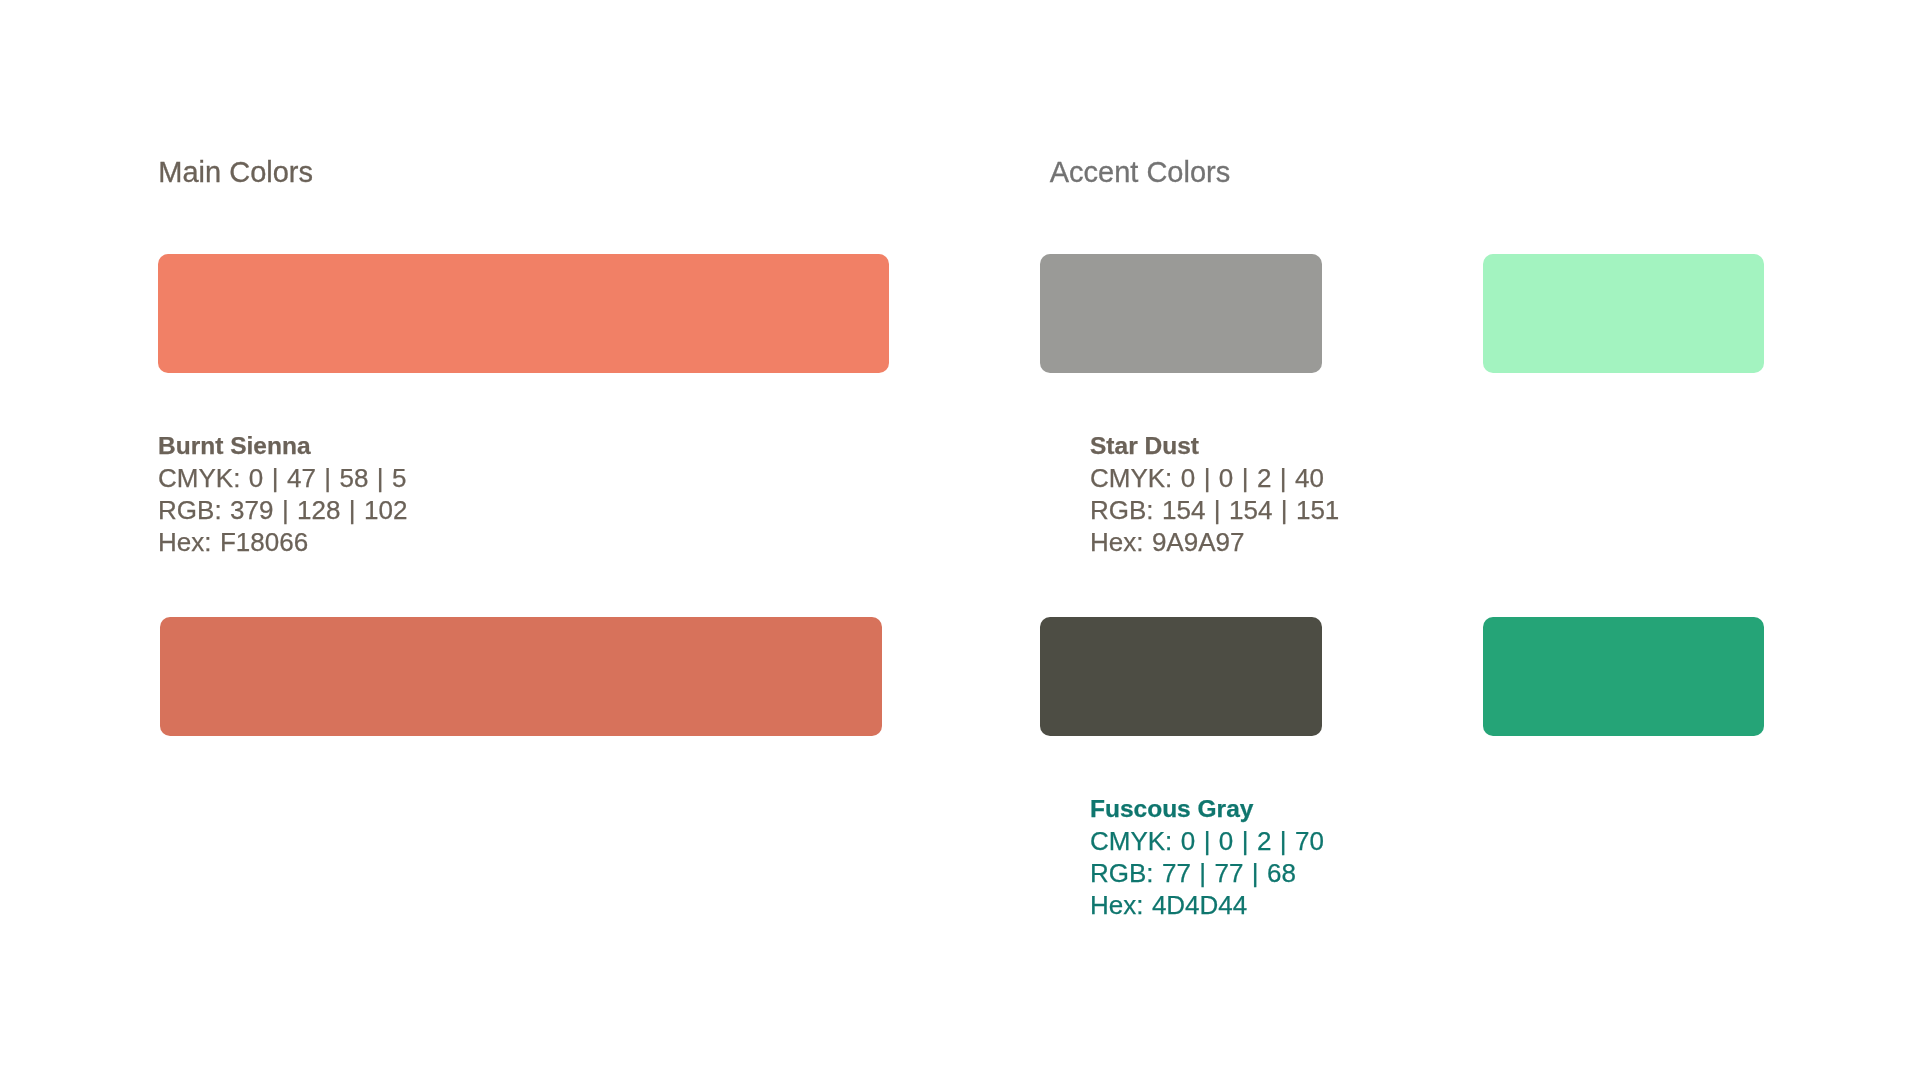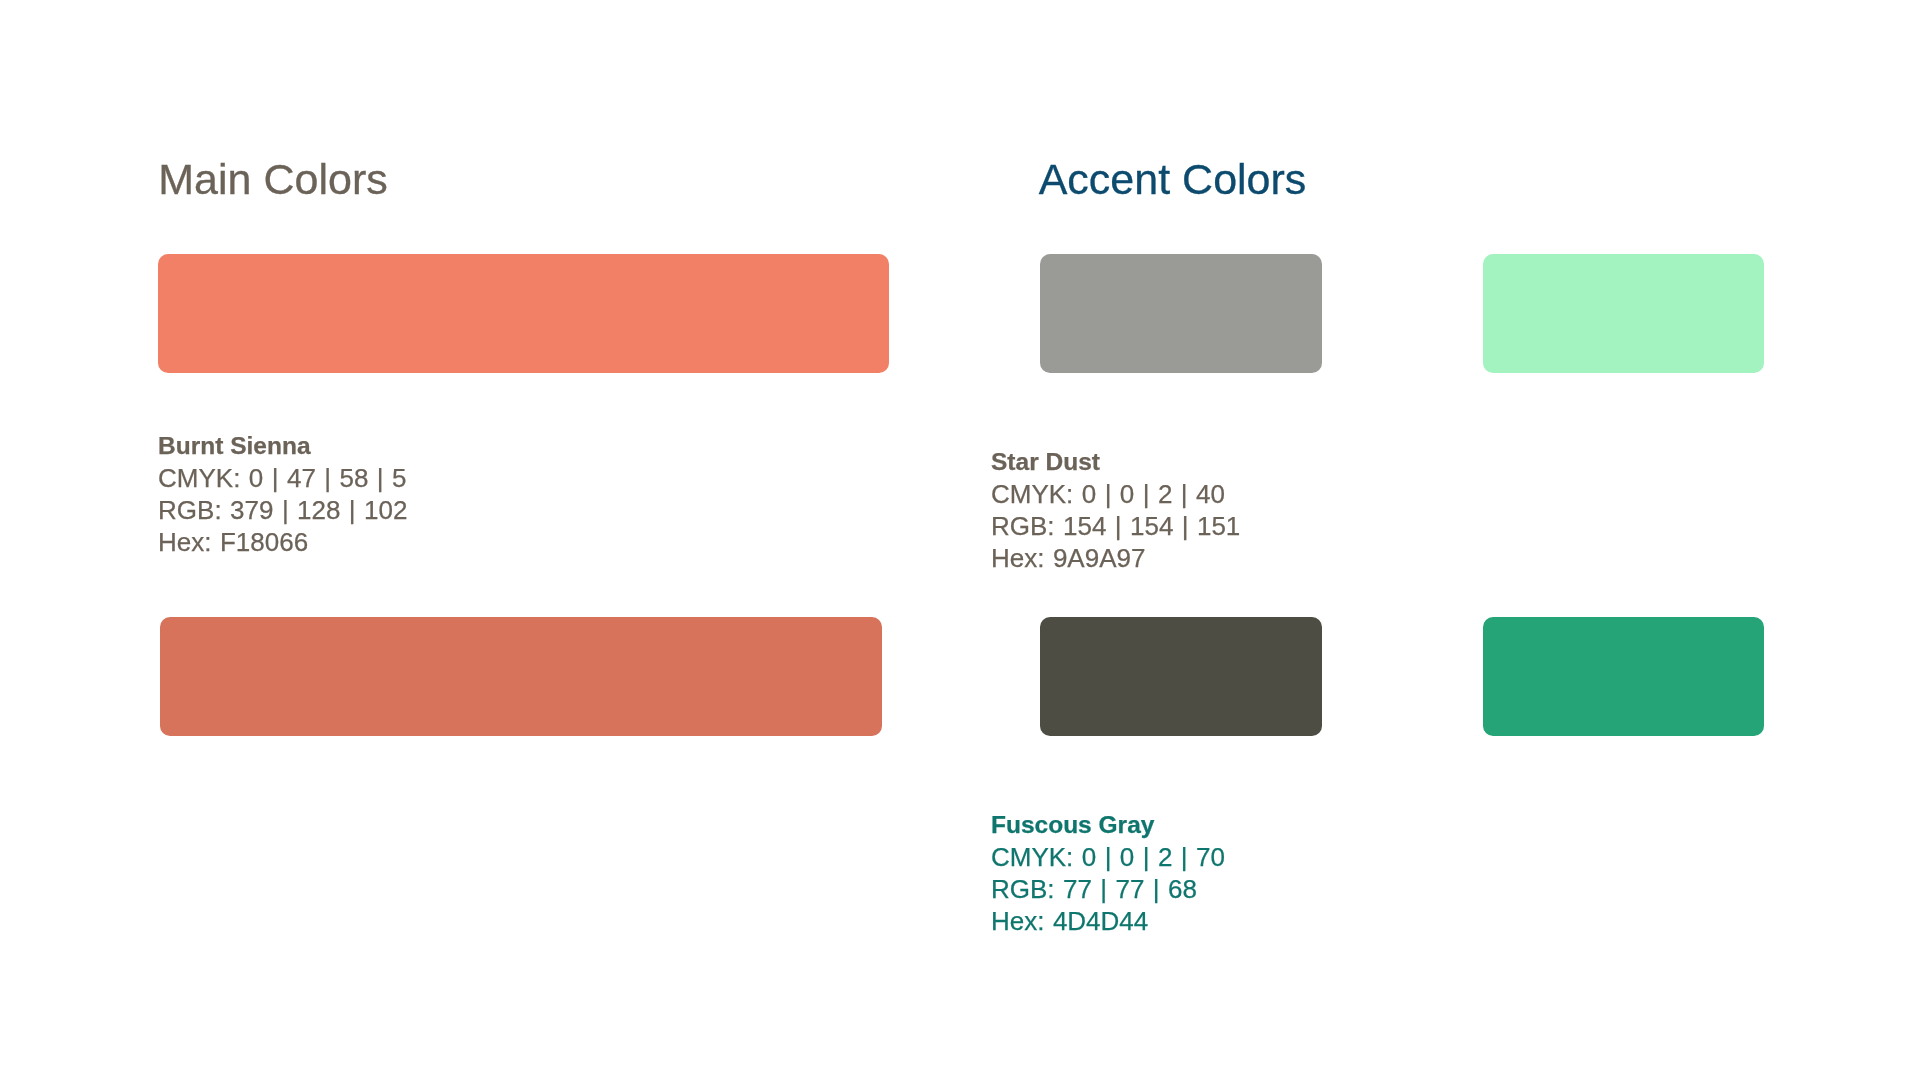--- a/index.html
+++ b/index.html
@@ -22,21 +22,21 @@
     transform: translateZ(0);
     width: 1920px;
     height: 1080px;
     background: #ffffff;
   }
 
   
   .section-title {
     position: absolute;
     margin: 0;
-    font-size: 43px;
+    font-size: 29px;
     font-weight: 400;
     line-height: 1;
     letter-spacing: 0;
     color: #6b6258;
     white-space: nowrap;
     -webkit-text-stroke: 0.3px currentColor;
   }
   .section-title.col-a { left: 158.3px; top: 158.0px; }
   .section-title.col-b { left: 1038.7px; top: 158.0px; }
 
@@ -56,42 +56,42 @@
   .info {
     position: absolute;
     color: #6b6258;
     line-height: 32px;
     white-space: nowrap;
     -webkit-text-stroke: 0.25px currentColor;
   }
   .info.r1 { top: 429.9px; }
   .info.r2 { top: 792.9px; }
   .info.col1 { left: 158.1px; }
-  .info.col2 { left: 991px; margin-top: 16px; }
+  .info.col2 { left: 1090px; }
   .info.col3 { left: 1481.6px; }
 
   .info .name {
     display: block;
     font-size: 24.5px;
     font-weight: 700;
   }
   .info .line {
     display: block;
     font-size: 26px;
     font-weight: 400;
     word-spacing: 1.2px;
   }
 </style>
 </head>
 <body style="background: rgb(255, 255, 255);">
 
 <div class="slide">
 
   <div class="section-title col-a" style="color: rgb(107, 98, 88);">Main Colors</div>
-  <div class="section-title col-b" style="color: #0c4a6e;">Accent Colors</div>
+  <div class="section-title col-b" style="color: #737373; margin-left: 11px;">Accent Colors</div>
 
   <div class="swatch wide r1" style="background: rgb(241, 128, 102);"></div>
   <div class="swatch mid r1" style="background: rgb(154, 154, 151);"></div>
   <div class="swatch right r1" style="background: rgb(163, 243, 192);"></div>
   <div class="swatch wide r2" style="background: rgb(215, 114, 91);"></div>
   <div class="swatch mid r2" style="background: rgb(77, 77, 68);"></div>
   <div class="swatch right r2" style="background: rgb(37, 164, 119);"></div>
 
   <div class="info col1 r1" style="color: rgb(107, 98, 88);">
     <span class="name">Burnt Sienna</span>

